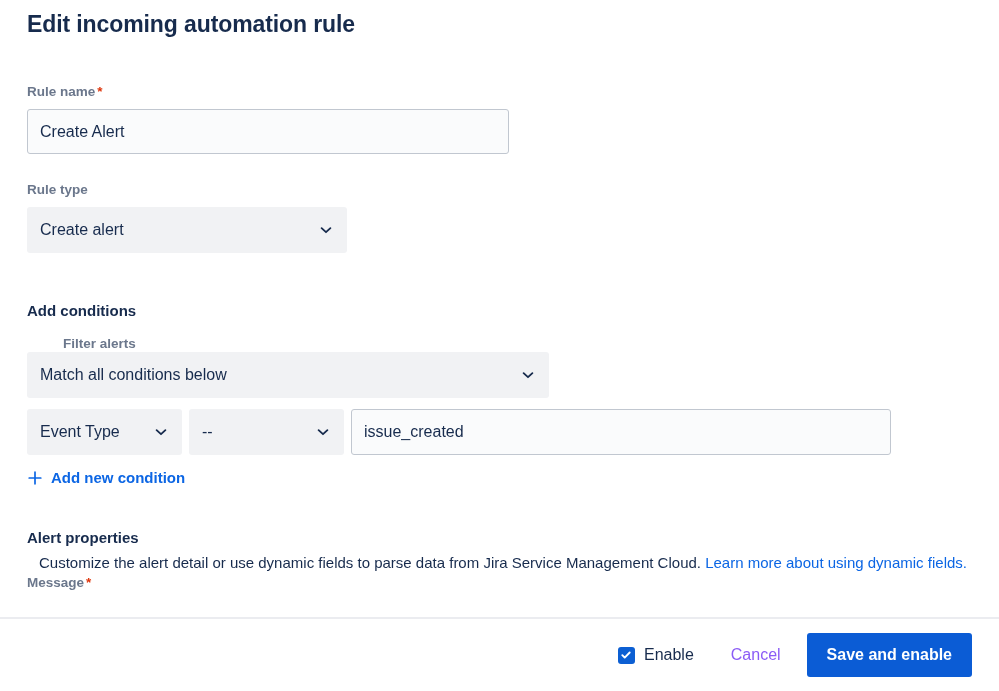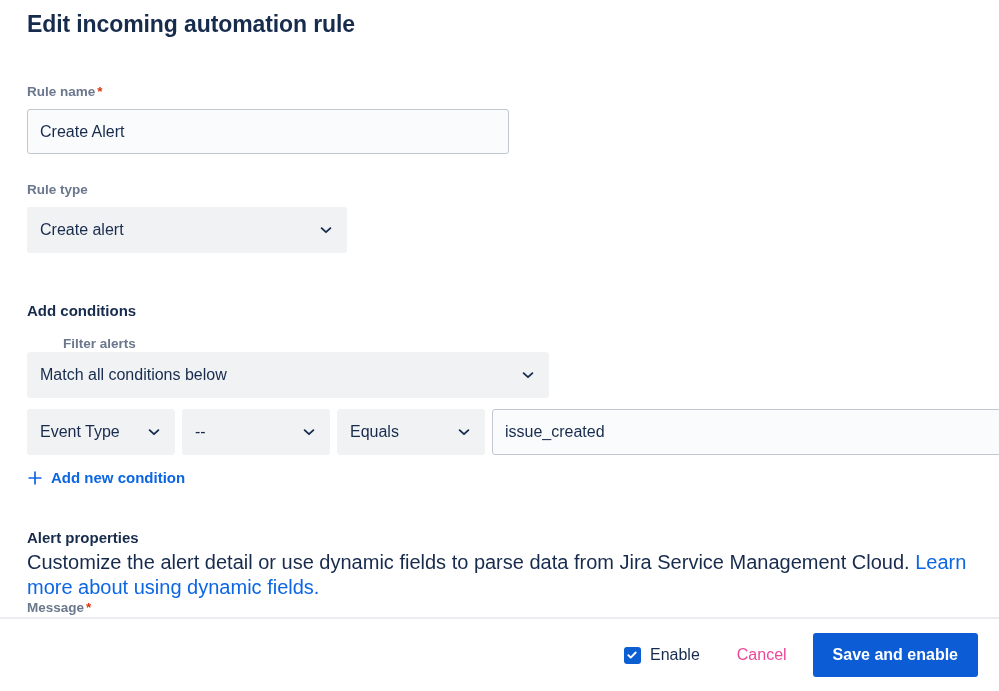--- a/index.html
+++ b/index.html
@@ -149,24 +149,24 @@
   }
   .plus-icon {
     display: inline-block;
     width: 16px;
     height: 16px;
   }
 
   .alert-props-heading { margin-top: 38px; }
 
   .alert-props-desc {
-    font-size: 20px;
+    font-size: 15px;
     line-height: 25px;
     color: #172B4D;
-    margin: 2px 0 0 0;
+    margin: 2px 0 0 12px;
     max-width: 940px;
   }
   .inline-link {
     color: #0C66E4;
     text-decoration: none;
     cursor: pointer;
   }
 
   .message-label {
     display: block;
@@ -177,21 +177,21 @@
     left: 0;
     top: 617px;
     width: 999px;
     height: 74px;
     background: #FFFFFF;
     border-top: 2px solid #EBECF0;
     box-sizing: border-box;
     display: flex;
     align-items: center;
     justify-content: flex-end;
-    padding-right: 21px;
+    padding-right: 27px;
     gap: 0;
   }
 
   .enable-wrap {
     display: flex;
     align-items: center;
     gap: 9px;
     margin-right: 27px;
     cursor: pointer;
   }
@@ -208,21 +208,21 @@
   .enable-label {
     font-size: 16px;
     color: #172B4D;
   }
 
   .btn-subtle {
     background: none;
     border: none;
     font-family: "Liberation Sans", sans-serif;
     font-size: 16px;
-    color: #ec4899;
+    color: #8b5cf6;
     cursor: pointer;
     padding: 8px 10px;
     border-radius: 3px;
     margin-right: 16px;
   }
 
   .btn-primary {
     background: #0B5CD5;
     border: none;
     border-radius: 3px;
@@ -291,28 +291,20 @@
 
       <div class="select-box cond-select">
         <span class="sel-value">--</span>
         <span class="chev">
           <svg width="16" height="16" viewBox="0 0 16 16" aria-hidden="true">
             <path d="M3.6 6.1 L8 10.2 L12.4 6.1" fill="none" stroke="#172B4D" stroke-width="1.8" stroke-linecap="round" stroke-linejoin="round"></path>
           </svg>
         </span>
       </div>
 
-      <div class="select-box cond-select">
-        <span class="sel-value">Equals</span>
-        <span class="chev">
-          <svg width="16" height="16" viewBox="0 0 16 16" aria-hidden="true">
-            <path d="M3.6 6.1 L8 10.2 L12.4 6.1" fill="none" stroke="#172B4D" stroke-width="1.8" stroke-linecap="round" stroke-linejoin="round"></path>
-          </svg>
-        </span>
-      </div>
 
       <input class="text-input cond-input" type="text" value="issue_created" style="">
     </div>
 
     <button class="add-condition-link">
       <span class="plus-icon">
         <svg width="16" height="16" viewBox="0 0 16 16" aria-hidden="true">
           <path d="M8 2.2 L8 13.8 M2.2 8 L13.8 8" stroke="#0C66E4" stroke-width="1.7" stroke-linecap="round"></path>
         </svg>
       </span>

